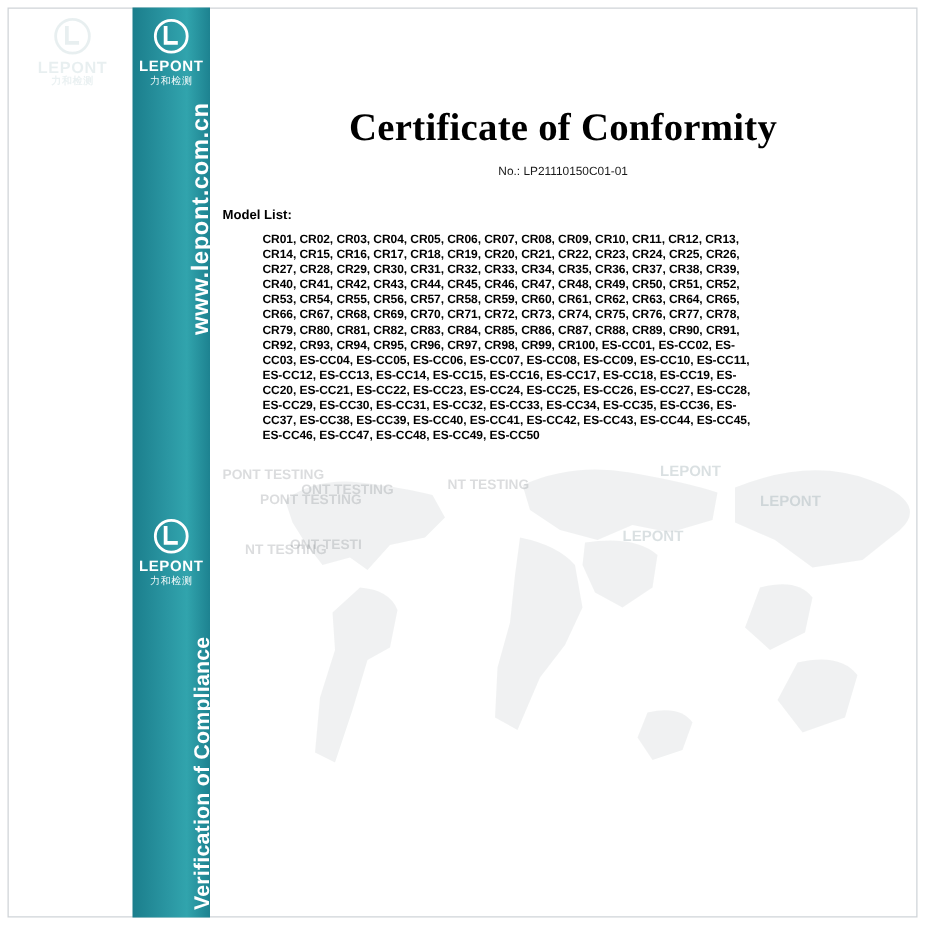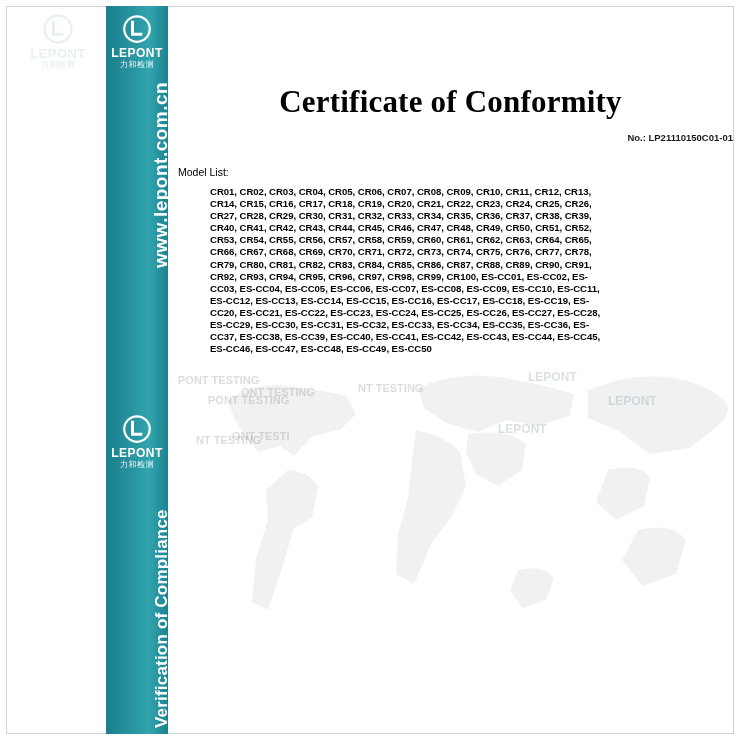--- a/index.html
+++ b/index.html
@@ -165,31 +165,31 @@
     font-size: 31px;
     font-weight: bold;
     color: #000000;
     letter-spacing: 0.2px;
   }
   .doc-number {
     position: absolute;
     left: 0;
     right: 0;
     top: 126px;
-    text-align: right;
+    text-align: center;
     font-size: 9.5px;
     color: #1a1a1a;
-    font-weight: bold;
+    font-weight: normal;
   }
   .model-list-label {
     position: absolute;
     left: 10px;
     top: 160px;
     font-size: 10.5px;
-    font-weight: normal;
+    font-weight: bold;
     color: #000000;
   }
   .model-list-body {
     position: absolute;
     left: 10px;
     top: 180px;
     width: 400px;
     font-size: 9.6px;
     font-weight: bold;
     line-height: 12.1px;

